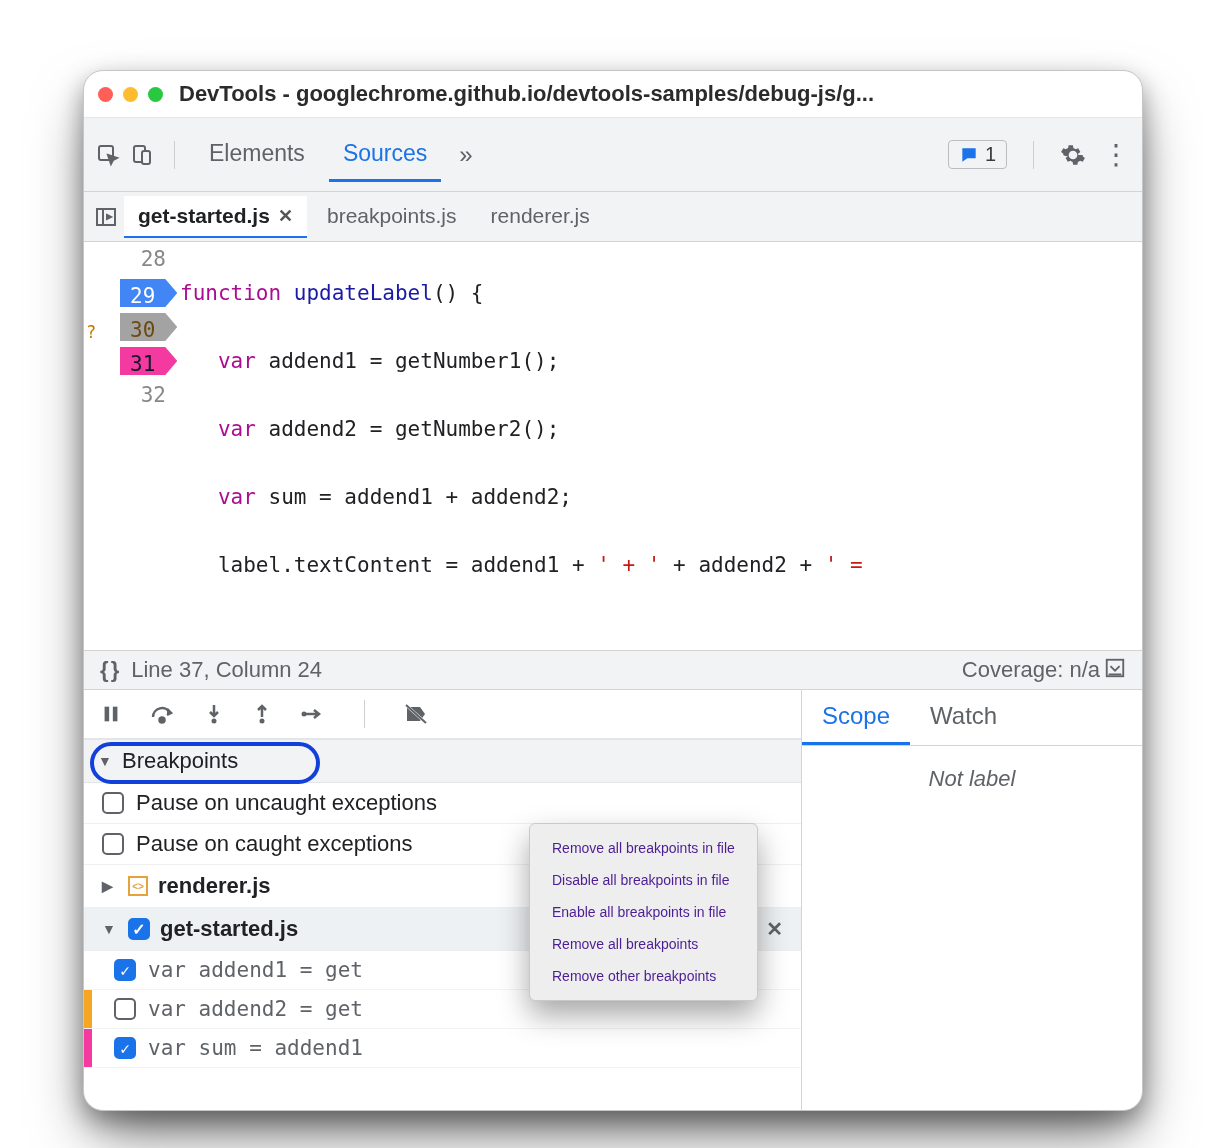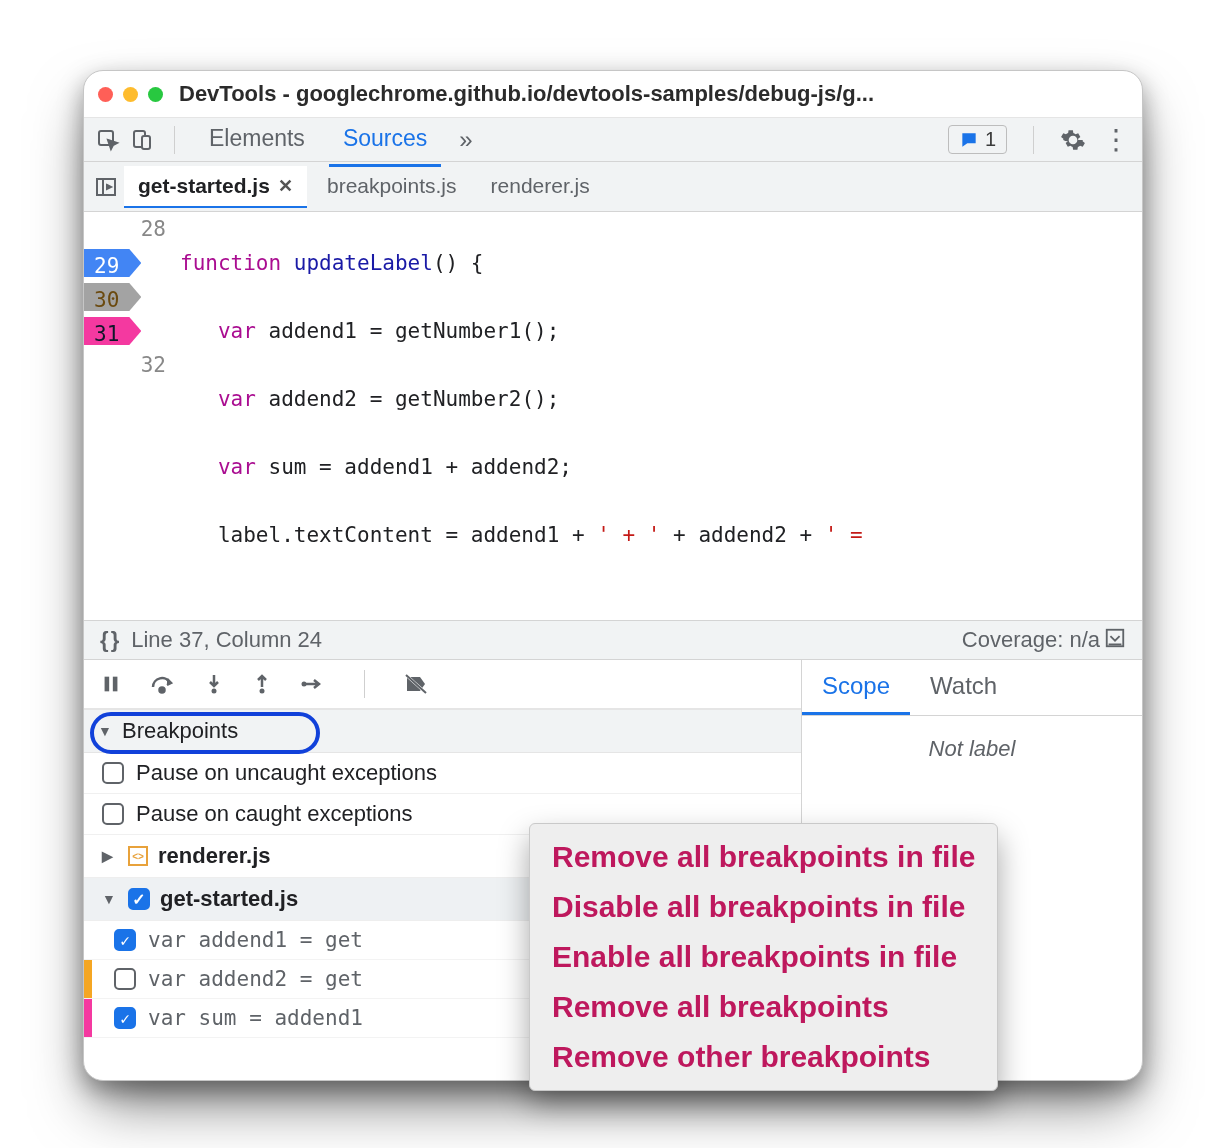--- a/index.html
+++ b/index.html
@@ -3,39 +3,39 @@
 <meta charset="utf-8">
 <style>
   * { box-sizing: border-box; margin: 0; padding: 0; }
   body { font-family: -apple-system, "Helvetica Neue", Arial, sans-serif; background:#fff; }
   .frame { width:1060px; margin:70px auto; background:#fff; border:1px solid #c6c6c6; border-radius:20px; box-shadow:0 30px 60px -10px rgba(0,0,0,0.55), 0 10px 25px rgba(0,0,0,0.35); overflow:visible; position:relative; }
   .titlebar { display:flex; align-items:center; gap:10px; padding:10px 14px; border-bottom:1px solid #e5e5e5; }
   .traffic { display:flex; gap:10px; margin-right:6px; }
   .dot { width:15px; height:15px; border-radius:50%; }
   .red { background:#ff5f57; } .yellow{ background:#febc2e; } .green{ background:#28c840; }
   .title-text { font-size:22px; font-weight:700; color:#2b2b2b; white-space:nowrap; overflow:hidden; text-overflow:ellipsis; }
-  .toolbar { display:flex; align-items:center; padding:6px 12px; border-bottom:1px solid #d4d4d4; background:#f1f3f4; height:44px; }
+  .toolbar { display:flex; align-items:center; padding:6px 12px; border-bottom:1px solid #d4d4d4; background:#f1f3f4; height:74px; }
   .toolbar-left { display:flex; align-items:center; gap:10px; }
   .divider { width:1px; height:28px; background:#cfcfcf; margin:0 10px; }
   .tab { font-size:23px; color:#5f6368; padding:12px 14px; border-bottom:3px solid transparent; cursor:pointer; }
   .tab.active { color:#1a73e8; border-bottom:3px solid #1a73e8; }
   .toolbar-right { margin-left:auto; display:flex; align-items:center; gap:16px; }
   .badge { display:flex; align-items:center; gap:6px; border:1px solid #bdbdbd; border-radius:4px; padding:2px 10px; font-size:20px; color:#3b3b3b; }
   .icon-btn { color:#5f6368; cursor:pointer; }
   svg { display:block; }
   .file-tabs-bar { display:flex; align-items:center; background:#f1f3f4; border-bottom:1px solid #d4d4d4; padding:0 10px; height:50px; gap:6px; }
   .file-tab { display:flex; align-items:center; gap:8px; padding:8px 14px; font-size:21px; color:#5f6368; border-bottom:2px solid transparent; cursor:pointer; }
   .file-tab.active { background:#fff; color:#202124; border-bottom:2px solid #1a73e8; font-weight:600; }
   .file-tab .closex { font-size:18px; color:#555; }
   .source { display:flex; font-family: Menlo, Consolas, monospace; font-size:21px; line-height:34px; background:#fff; }
   .gutter { width:90px; background:#fff; text-align:right; }
   .gut-row { height:34px; position:relative; }
   .ln { display:inline-block; width:60px; text-align:right; color:#888; padding-right:8px; }
   .bp { position:absolute; top:0; left:0; height:34px; display:flex; align-items:center; }
-  .bp-shape { display:inline-block; height:28px; padding:0 14px 0 10px; clip-path: polygon(0 0, calc(100% - 12px) 0, 100% 50%, calc(100% - 12px) 100%, 0 100%); }
+  .bp-shape { display:inline-block; height:28px; padding:0 14px 0 10px; clip-path: polygon(0 0, calc(100% - 12px) 0, 100% 50%, calc(100% - 12px) 100%, 0 100%); margin-left: 36px; }
   .bp-blue .bp-shape{ background:#4285f4; } .bp-blue .ln{color:#fff;}
   .bp-orange .bp-shape{ background:#a3a3a3; } 
   .bp-pink .bp-shape{ background:#f439a0; } .bp-pink .ln{color:#0f172a;text-align:right;}
   .code { flex:1; white-space:pre; color:#202124; padding-left:6px; overflow:hidden; }
   .kw { color:#aa0d91; } .fn{ color:#1a1aa6; } .str{color:#c41a16;}
   .statusbar { display:flex; align-items:center; justify-content:space-between; padding:6px 16px; background:#f1f3f4; border-top:1px solid #d4d4d4; border-bottom:1px solid #d4d4d4; font-size:22px; color:#5f6368; }
   .statusbar .left { display:flex; align-items:center; gap:14px; }
   .curly { font-weight:700; letter-spacing:-2px; }
   .statusbar .right { display:flex; align-items:flex-start; gap:4px; }
   .panels { display:flex; min-height:420px; }
@@ -56,21 +56,21 @@
   .js-badge { width:20px; height:20px; border:2px solid #e8a23b; display:inline-flex; align-items:center; justify-content:center; font-size:10px; color:#e8a23b; }
   .bp-item { display:flex; align-items:center; gap:12px; padding:7px 18px 7px 30px; font-family:Menlo,monospace; font-size:21px; color:#5f6368; border-bottom:1px solid #f3f3f3; position:relative; }
   .bp-stripe { position:absolute; left:0; top:0; bottom:0; width:8px; }
   .stripe-orange{background:#f5a623;} .stripe-pink{background:#f439a0;}
   .right-tabs { display:flex; border-bottom:1px solid #d4d4d4; }
   .right-tab { padding:12px 20px; font-size:24px; color:#5f6368; border-bottom:3px solid transparent; }
   .right-tab.active{ color:#1a73e8; border-bottom-color:#1a73e8; }
   .right-body { padding:20px; text-align:center; font-size:22px; font-style:italic; color:#5f6368; }
   .closex2 { margin-left:auto; color:#5f6368; font-size:20px; }
   .context-menu { position:absolute; left:445px; top:752px; background:#eee; border:1px solid #c9c9c9; border-radius:6px; box-shadow:0 14px 30px rgba(0,0,0,0.35); padding:8px 0; z-index:50; }
-  .context-menu .mi { padding:8px 22px; font-size:30px; color:#be185d; white-space:nowrap; cursor:pointer;font-weight:bold; }
+  .context-menu .mi { padding:8px 22px; font-size:14px; color:#4c1d95; white-space:nowrap; cursor:pointer; }
   .qmark{position:absolute;left:2px;top:5px;font-size:17px;color:#c47a00;}
   .dots{position:absolute;left:0px;top:4px;font-size:17px;color:#fff;letter-spacing:-2px;}
 </style>
 </head>
 <body>
 
 <div class="frame">
 
   <div class="titlebar">
     <div class="traffic">

